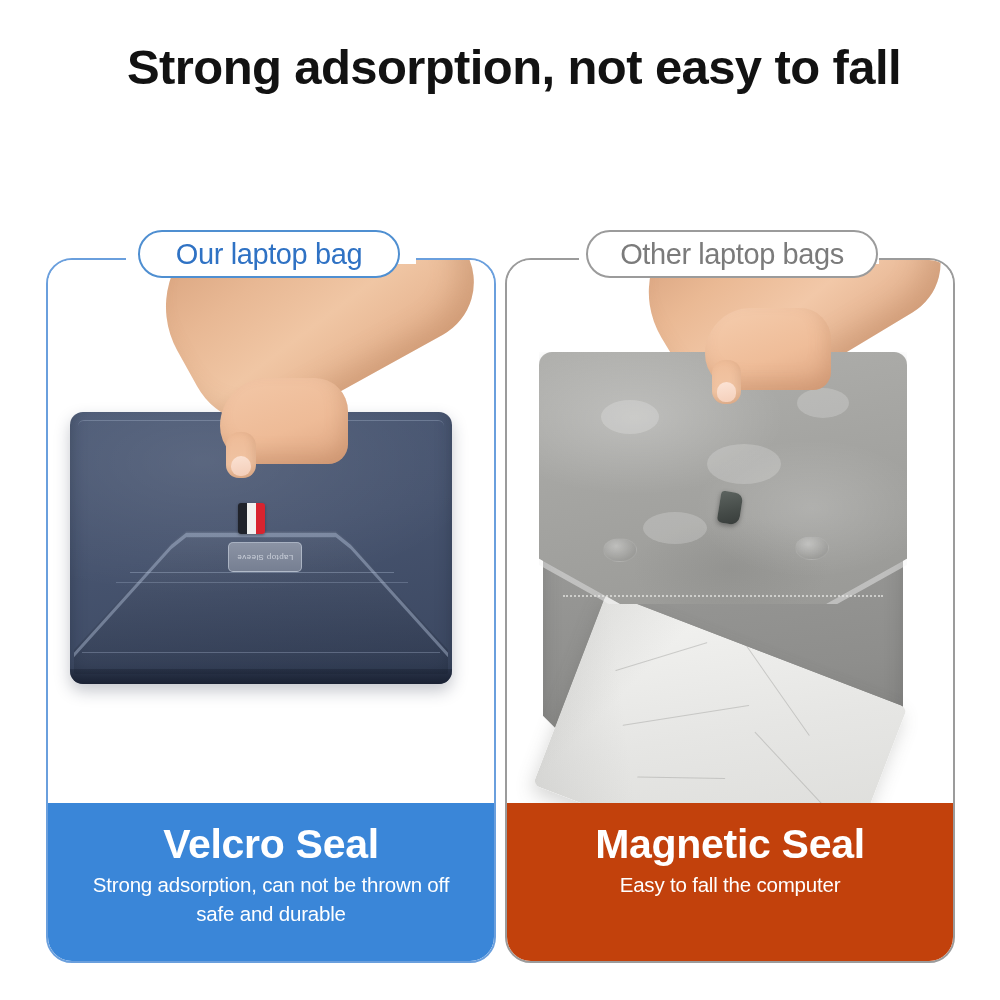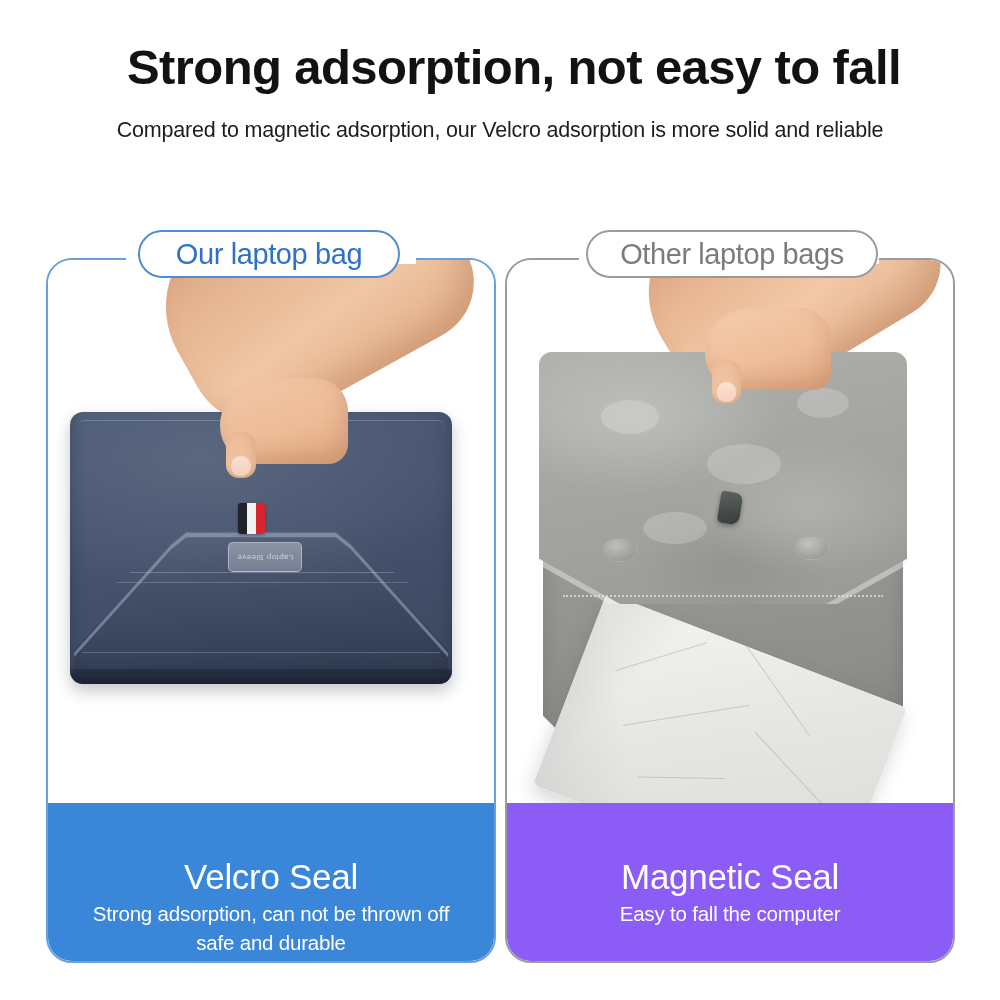--- a/index.html
+++ b/index.html
@@ -66,25 +66,24 @@
   
   .caption {
     position: absolute; left: 0; bottom: 0; width: 100%;
     height: 158px; z-index: 5;
     border-bottom-left-radius: 24px; border-bottom-right-radius: 24px;
     display: flex; flex-direction: column;
     align-items: center; justify-content: flex-start;
     padding-top: 16px; color: #fff; text-align: center;
   }
   .caption-blue { background: #3a86d8; }
-  .caption-gray { background: #8b5cf6; }
+  .caption-gray { background: #c2410c; }
   .caption-title {
-    font-size: 35px; font-weight: 400; letter-spacing: -0.3px;
+    font-size: 41px; font-weight: 700; letter-spacing: -0.3px;
     line-height: 1.25;
-    margin-top: 36px;
   }
   .caption-desc {
     font-size: 20.5px; font-weight: 400;
     line-height: 1.42; letter-spacing: -0.2px;
   }
 
   
   .photo { position: absolute; inset: 0; }
 
   
@@ -308,21 +307,20 @@
     transform: rotate(9deg);
     box-shadow: 0 2px 5px rgba(0,0,0,.35);
   }
 </style>
 </head>
 <body>
 
 <div class="page">
 
   <div class="headline">Strong adsorption, not easy to fall</div>
-  <div class="subhead">Compared to magnetic adsorption, our Velcro adsorption is more solid and reliable</div>
 
   <div class="panel panel-left">
     <div class="border-gap"></div>
 
     <div class="panel-stage">
       <div class="photo">
 
         <div class="arm-l"></div>
         <div class="hand-l"></div>
         <div class="finger-l"></div>

